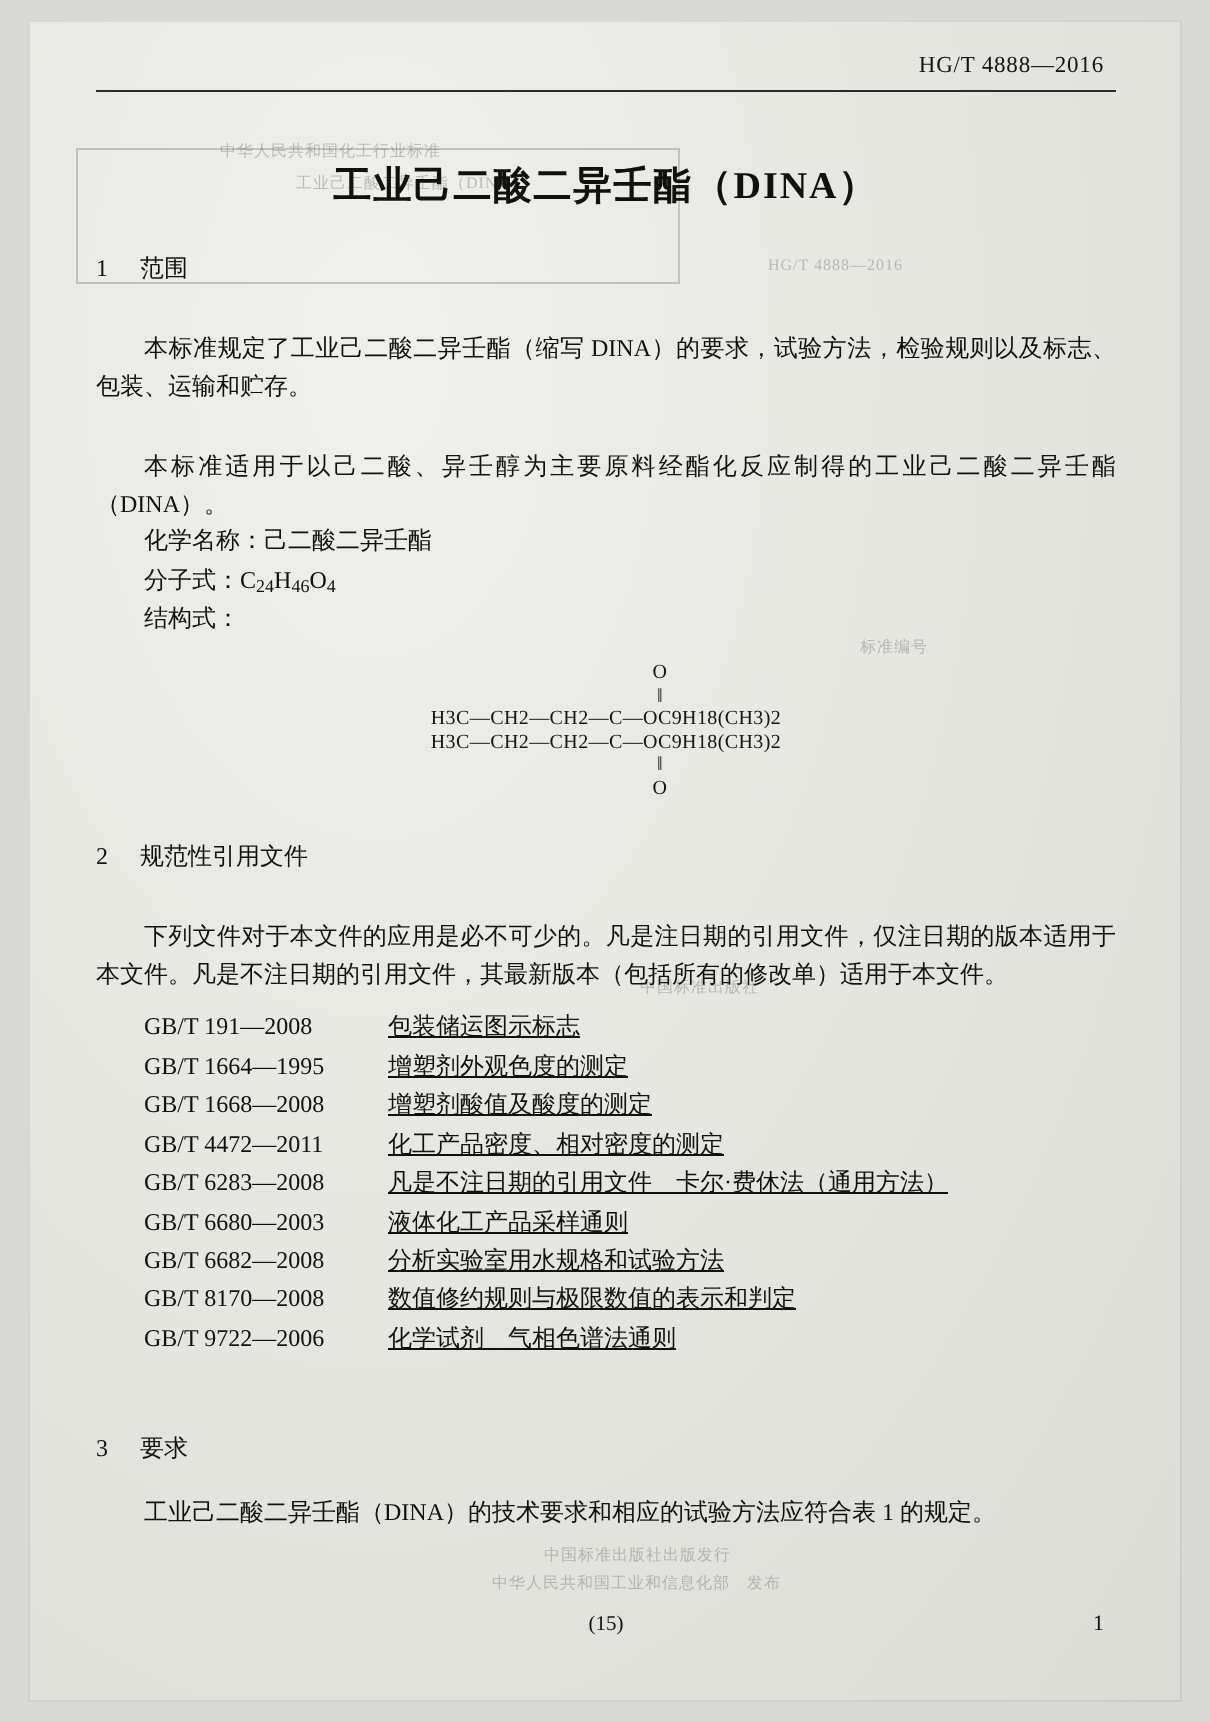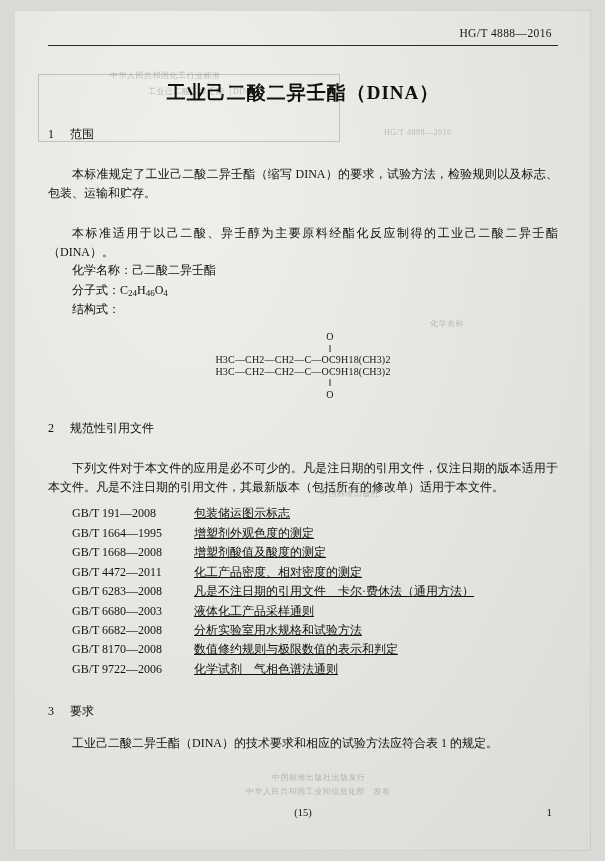--- a/index.html
+++ b/index.html
@@ -153,21 +153,21 @@
 <body>
 
 <div class="page">
   <div class="paper"></div>
 
   <div class="ghostbox" style="left:38px; top:74px; width:300px; height:66px;"></div>
   <div class="ghost" style="left:110px; top:70px;">中华人民共和国化工行业标准</div>
   <div class="ghost" style="left:148px; top:86px;">工业己二酸二异壬酯（DINA）</div>
   <div class="ghost" style="left:384px; top:128px;">HG/T 4888—2016</div>
   <div class="ghost" style="left:320px; top:488px;">中国标准出版社</div>
-  <div class="ghost" style="left:430px; top:318px;">化学名称</div>
+  <div class="ghost" style="left:430px; top:318px;">标准编号</div>
   <div class="ghost" style="left:272px; top:772px;">中国标准出版社出版发行</div>
   <div class="ghost" style="left:246px; top:786px;">中华人民共和国工业和信息化部　发布</div>
 
   <div class="content">
 
     <div class="hdr">
       <div class="code">HG/T 4888—2016</div>
       <div class="rule"></div>
     </div>
 
@@ -209,21 +209,21 @@
       <div class="ref"><span class="id">GB/T 1664—1995</span><span>增塑剂外观色度的测定</span></div>
       <div class="ref"><span class="id">GB/T 1668—2008</span><span>增塑剂酸值及酸度的测定</span></div>
       <div class="ref"><span class="id">GB/T 4472—2011</span><span>化工产品密度、相对密度的测定</span></div>
       <div class="ref"><span class="id">GB/T 6283—2008</span><span>凡是不注日期的引用文件　卡尔·费休法（通用方法）</span></div>
       <div class="ref"><span class="id">GB/T 6680—2003</span><span>液体化工产品采样通则</span></div>
       <div class="ref"><span class="id">GB/T 6682—2008</span><span>分析实验室用水规格和试验方法</span></div>
       <div class="ref"><span class="id">GB/T 8170—2008</span><span>数值修约规则与极限数值的表示和判定</span></div>
       <div class="ref"><span class="id">GB/T 9722—2006</span><span>化学试剂　气相色谱法通则</span></div>
     </div>
 
-    <div class="sec" style="margin-top:24px;">
+    <div class="sec" style="margin-top:37px;">
       <span class="num">3</span><span>要求</span>
     </div>
     <p class="para" style="margin-top:14px;">工业己二酸二异壬酯（DINA）的技术要求和相应的试验方法应符合表 1 的规定。</p>
 
     <div class="footer">
       <div class="center">(15)</div>
       <div class="pageno">1</div>
     </div>
 
   </div>

